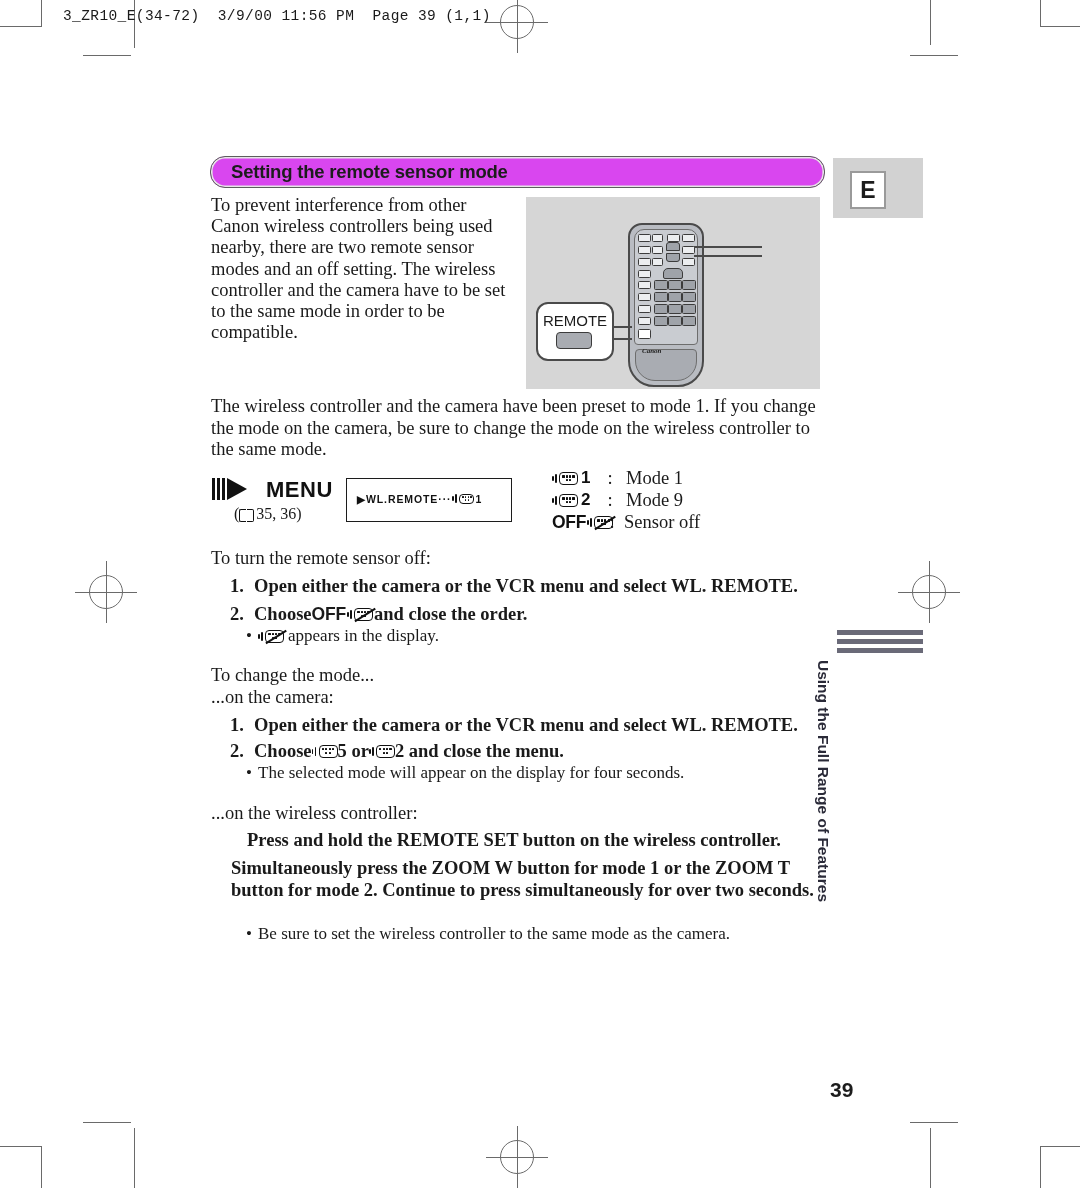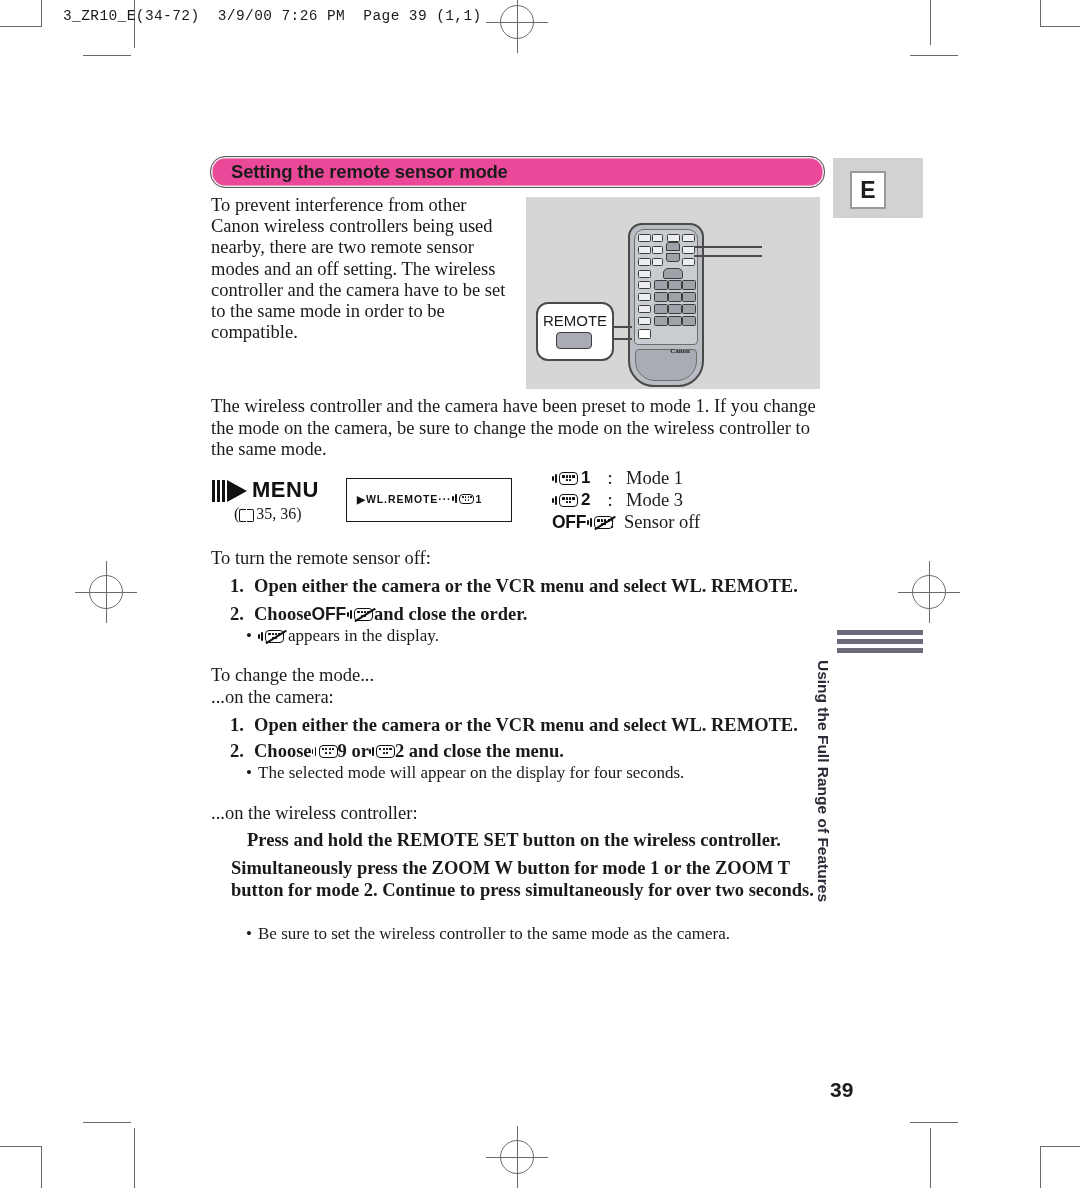--- a/index.html
+++ b/index.html
@@ -19,21 +19,21 @@
   
   .slug{
     position:absolute;left:63px;top:8px;
     font-family:"Liberation Mono", monospace;font-size:14.5px;letter-spacing:.4px;
     color:#1a1a1a;white-space:pre;
   }
 
   
   .titlebar{
     position:absolute;left:210px;top:156px;width:613px;height:30px;
-    background:#ec4899;border:1.4px solid #5d5d5d;border-radius:15px;
+    background:#d946ef;border:1.4px solid #5d5d5d;border-radius:15px;
     box-shadow:inset 0 0 0 1.6px #e6e6e6;
   }
   .titlebar span{
     position:absolute;left:20px;top:4px;
     font-family:"Liberation Sans", sans-serif;font-weight:bold;font-size:18.5px;
     color:#1c1c1c;letter-spacing:-0.2px;
   }
 
   
   .etab{position:absolute;left:833px;top:158px;width:90px;height:60px;background:#d2d2d2;}
@@ -59,41 +59,41 @@
     position:absolute;left:4px;top:4px;right:4px;height:114px;
     background:#c9ccd1;border:1.4px solid #6d6d6d;border-radius:10px 10px 4px 4px;
   }
   .remote-bot{
     position:absolute;left:5px;bottom:4px;right:5px;height:30px;
     background:#a9acb2;border:1.2px solid #6d6d6d;border-radius:4px 4px 20px 20px;
   }
   .btn{position:absolute;background:#eceef0;border:1.1px solid #3c3c3c;border-radius:1.5px;}
   .btn.dk{background:#9fa3a9;}
   .canon{
-    position:absolute;left:116px;top:150px;width:48px;text-align:right;
-    font-family:"Liberation Serif",serif;font-weight:bold;font-size:7px;color:#1c1c1c;
+    position:absolute;left:116px;top:150px;width:48px;text-align:left;
+    font-family:"Liberation Serif",serif;font-weight:bold;font-style:italic;font-size:7px;color:#1c1c1c;
   }
   .callout{
     position:absolute;background:#fff;border:2px solid #4a4a4a;border-radius:12px;
   }
   .callout .ctxt{
     position:absolute;width:100%;text-align:center;
     font-family:"Liberation Sans", sans-serif;font-size:11px;color:#1c1c1c;
   }
   .callout .cbtn{
     position:absolute;background:#a9acb2;border:1.4px solid #3c3c3c;border-radius:4px;
   }
   .lead{position:absolute;background:#4a4a4a;height:1.6px;}
 
   
   .para{position:absolute;font-size:18.5px;line-height:21.5px;}
 
   
   .menublk{position:absolute;left:212px;top:477px;width:130px;}
-  .menurow{display:flex;align-items:flex-end;gap:4px;}
+  .menurow{display:flex;align-items:flex-start;gap:18px;}
   .menu-tri{position:relative;width:36px;height:24px;}
   .menu-tri .bar{position:absolute;top:1px;width:3px;height:22px;background:#111;}
   .menu-tri .tri{
     position:absolute;left:15px;top:1px;width:0;height:0;
     border-top:11px solid transparent;border-bottom:11px solid transparent;border-left:20px solid #111;
   }
   .menu-word{
     font-family:"Liberation Sans", sans-serif;font-weight:bold;font-size:22px;
     letter-spacing:0.5px;color:#111;
   }
@@ -198,21 +198,21 @@
 <div class="reg" style="left:89px;top:575px;">
     <i></i>
   </div>
 <div class="reg" style="left:912px;top:575px;">
     <i></i>
   </div>
 <div class="reg" style="left:500px;top:1140px;">
     <i></i>
   </div>
 
-<div class="slug">3_ZR10_E(34-72)  3/9/00 7:26 PM  Page 39 (1,1)</div>
+<div class="slug">3_ZR10_E(34-72)  3/9/00 11:56 PM  Page 39 (1,1)</div>
 
 <div class="etab">
   <div class="sq">E</div>
 </div>
 
 <div class="titlebar">
   <span>Setting the remote sensor mode</span>
 </div>
 
 <div class="intro">To prevent interference from other Canon wireless controllers being used nearby, there are two remote sensor modes and an off setting. The wireless controller and the camera have to be set to the same mode in order to be compatible.</div>
@@ -352,21 +352,21 @@
             <u></u>
             <u></u>
             <u></u>
             <u></u>
             <u></u>
           </span>
       </span>
       <span class="num">2</span>
     </span>
     <span class="colon">:</span>
-    <span class="lbl">Mode 3</span>
+    <span class="lbl">Mode 9</span>
   </div>
 
   <div class="row">
     <span class="ic" style="width:48px;">
       <span class="off">OFF</span>
       <span class="rg" style="margin-left:1px;">
         <span class="wave">
             <i></i>
             <i></i>
           </span>
@@ -453,21 +453,21 @@
       </span>
     <span class="box">
         <u></u>
         <u></u>
         <u></u>
         <u></u>
         <u></u>
         <u></u>
       </span>
   </span>
-  <span> 9 or </span>
+  <span> 5 or </span>
   <span class="rg">
     <span class="wave">
         <i></i>
         <i></i>
       </span>
     <span class="box">
         <u></u>
         <u></u>
         <u></u>
         <u></u>

